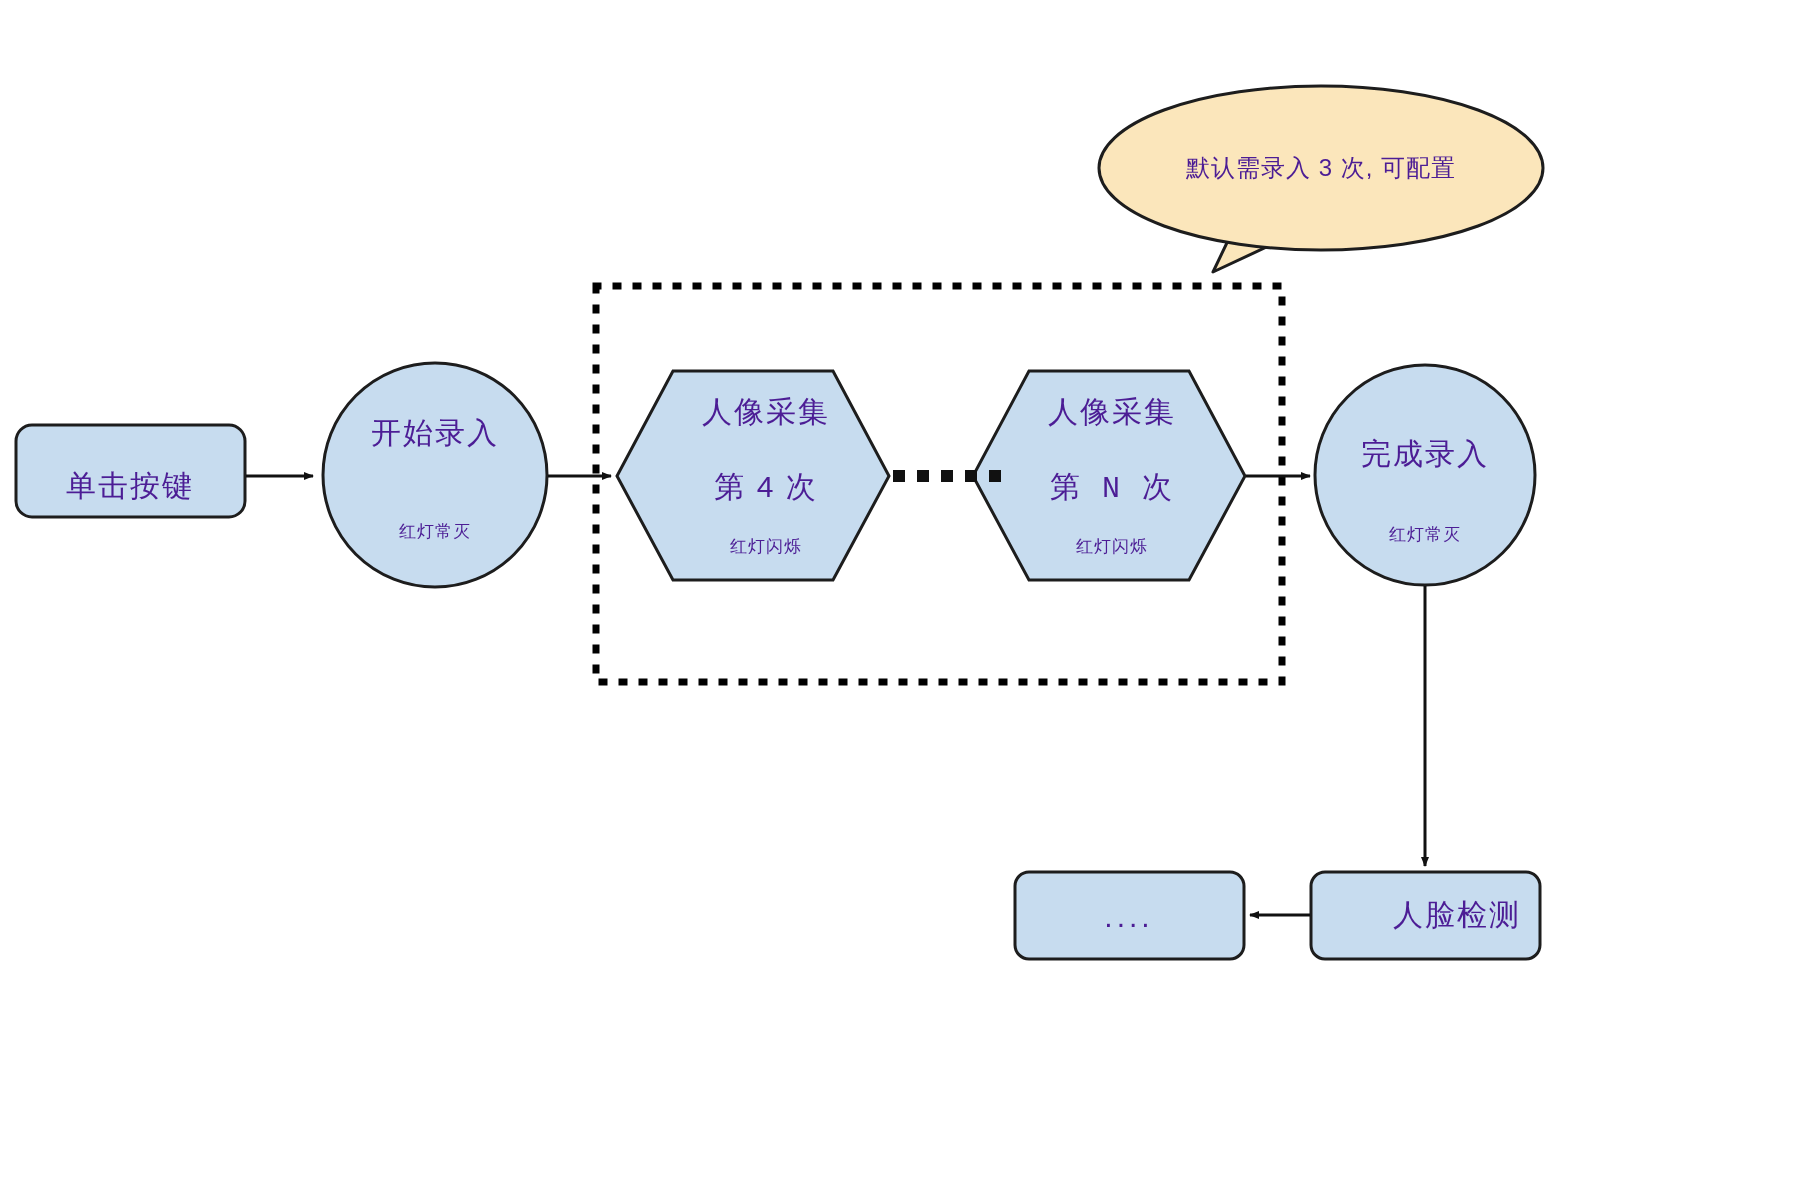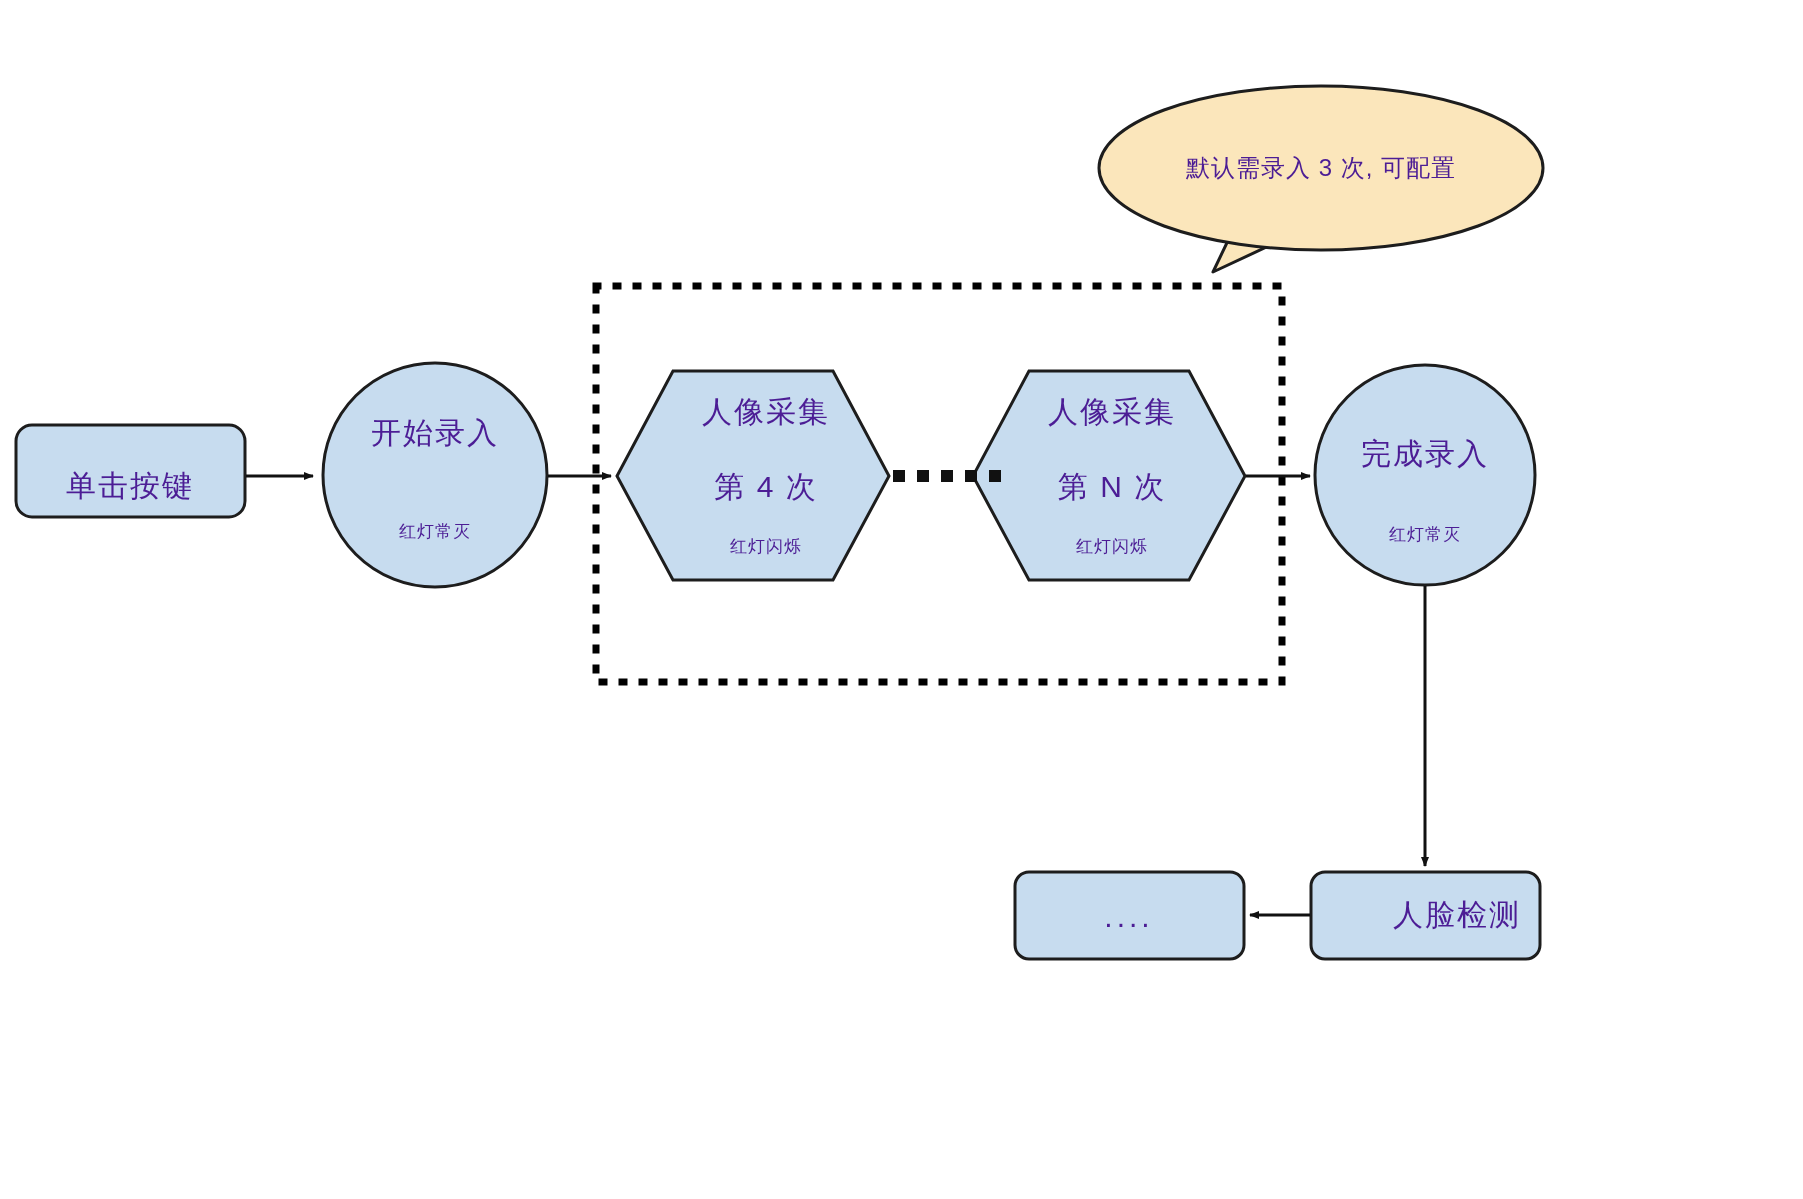--- a/index.html
+++ b/index.html
@@ -71,21 +71,21 @@
   <div class="lbl lbl-main ctr" style="left:130px;top:486px;">单击按键</div>
 
   <div class="lbl lbl-main ctr" style="left:435px;top:433px;">开始录入</div>
   <div class="lbl lbl-sub ctr" style="left:435px;top:531px;">红灯常灭</div>
 
   <div class="lbl lbl-main ctr" style="left:766px;top:412px;">人像采集</div>
   <div class="lbl lbl-main ctr" style="left:766px;top:487px;">第 4 次</div>
   <div class="lbl lbl-sub ctr" style="left:766px;top:546px;">红灯闪烁</div>
 
   <div class="lbl lbl-main ctr" style="left:1112px;top:412px;">人像采集</div>
-  <div class="lbl lbl-main ctr" style="left:1112px;top:487px;">第 N 次</div>
+  <div class="lbl lbl-main ctr" style="left:1112px;top:487px;font-family:Liberation Mono, monospace;">第 N 次</div>
   <div class="lbl lbl-sub ctr" style="left:1112px;top:546px;">红灯闪烁</div>
 
   <div class="lbl lbl-main ctr" style="left:1425px;top:414px;margin-top:40px;">完成录入</div>
   <div class="lbl lbl-sub ctr" style="left:1425px;top:534px;">红灯常灭</div>
 
   <div class="lbl lbl-main ctr" style="left:1425px;top:915px;margin-left:32px;">人脸检测</div>
 
   <div class="lbl lbl-dots ctr" style="left:1129px;top:917px;">....</div>
 
   <div class="lbl lbl-callout ctr" style="left:1321px;top:168px;">默认需录入 3 次, 可配置</div>

